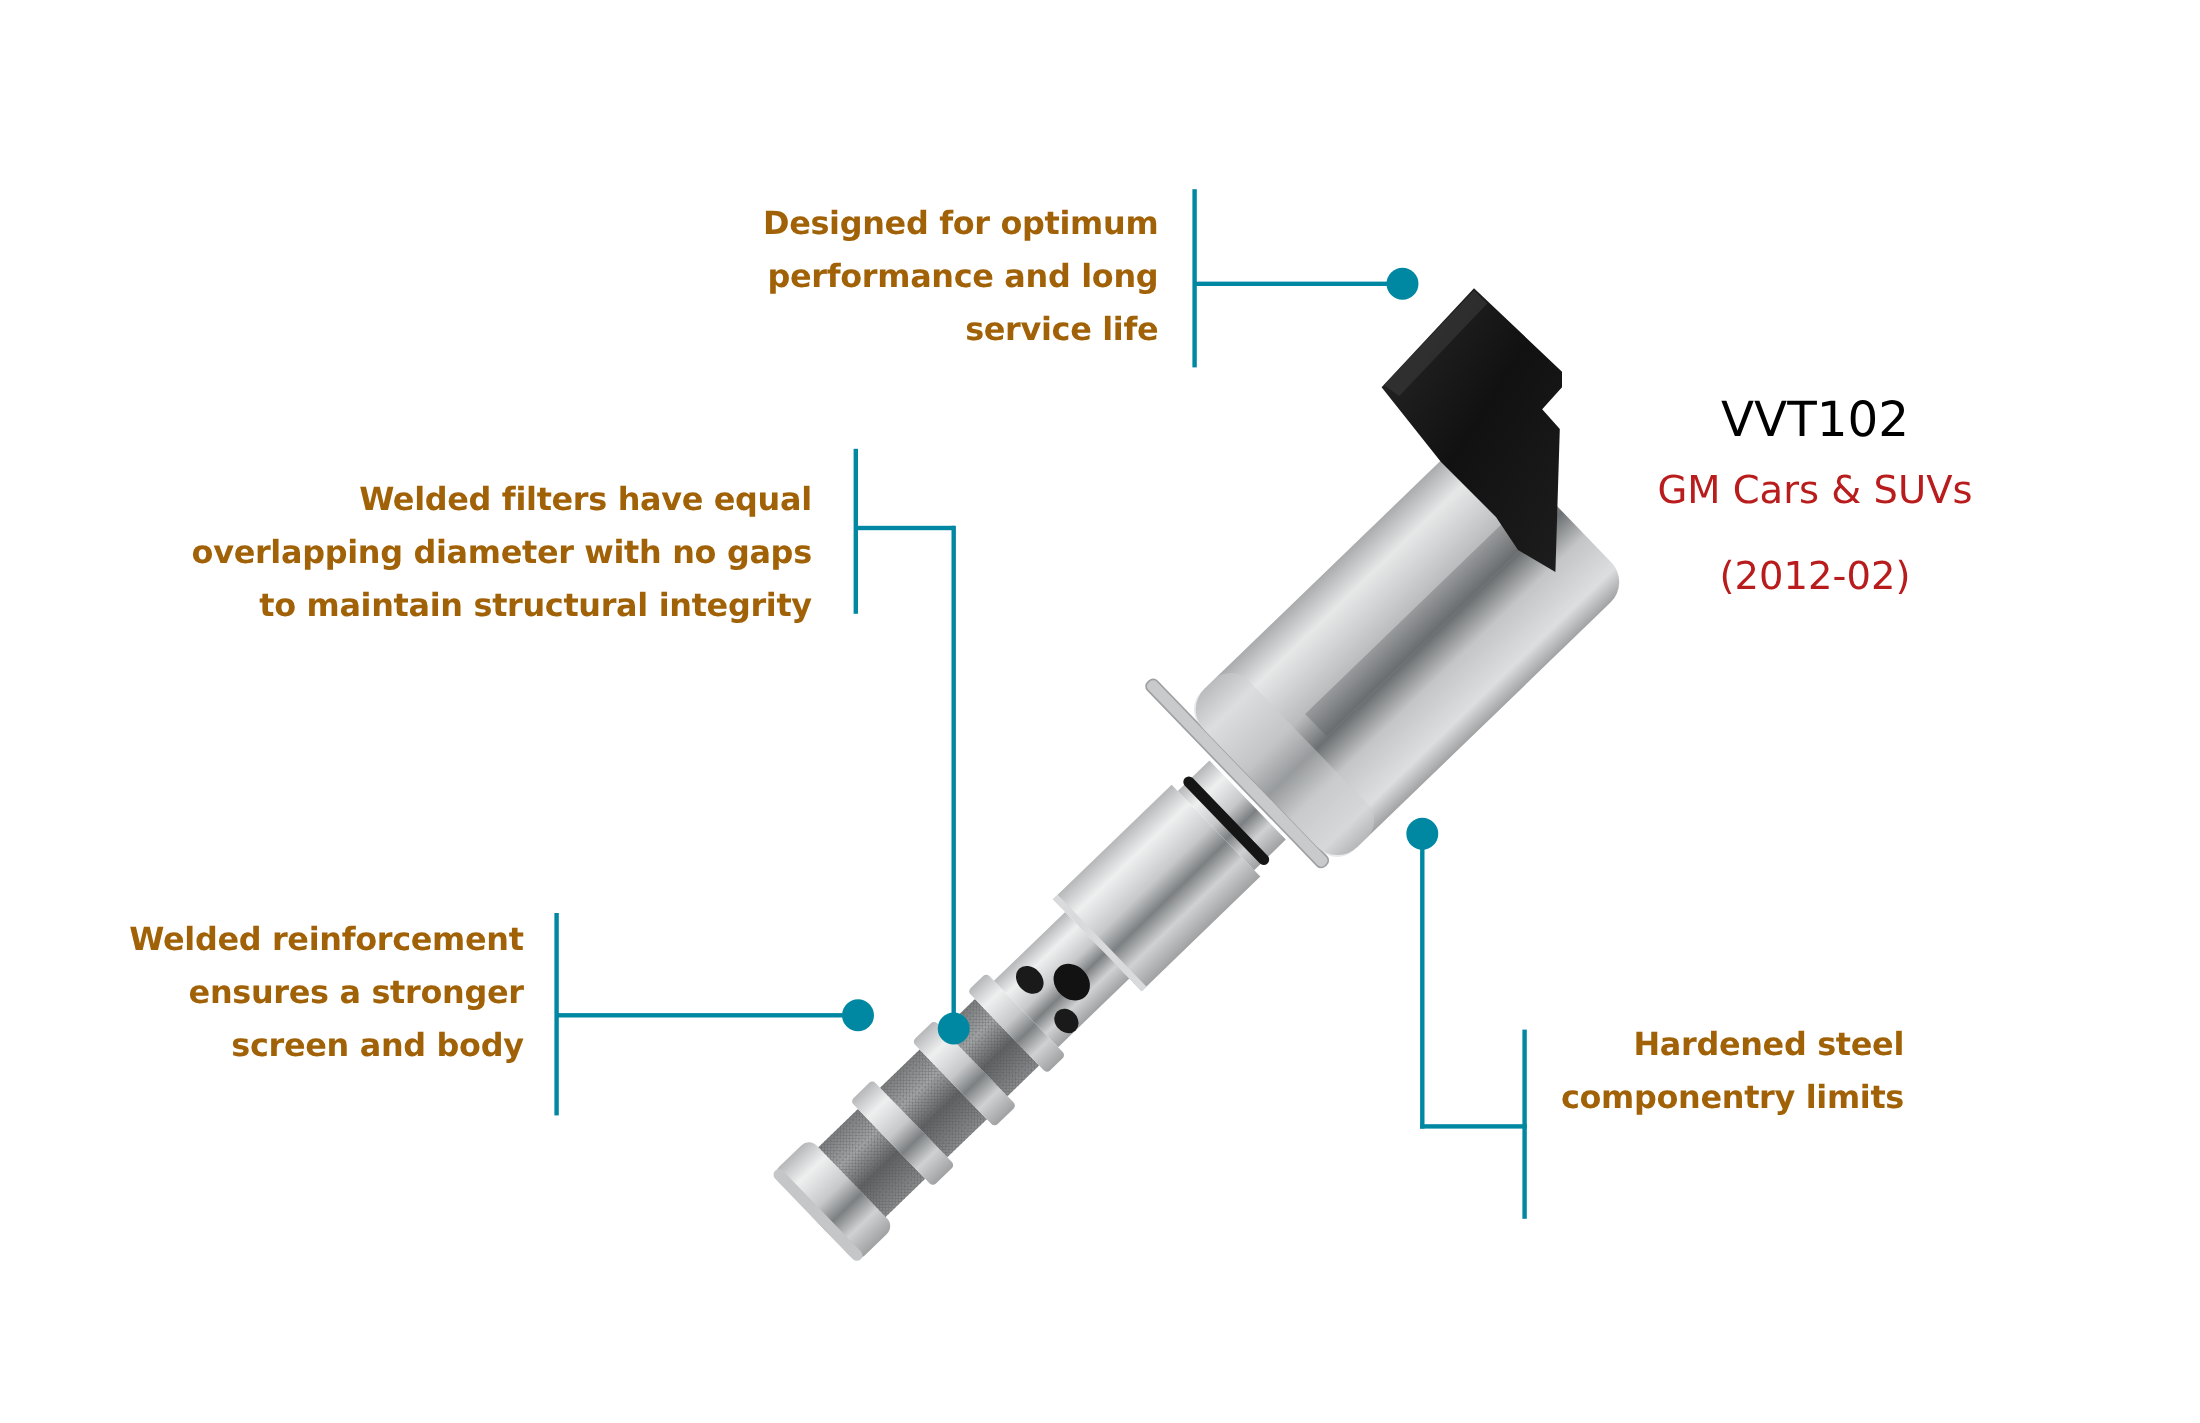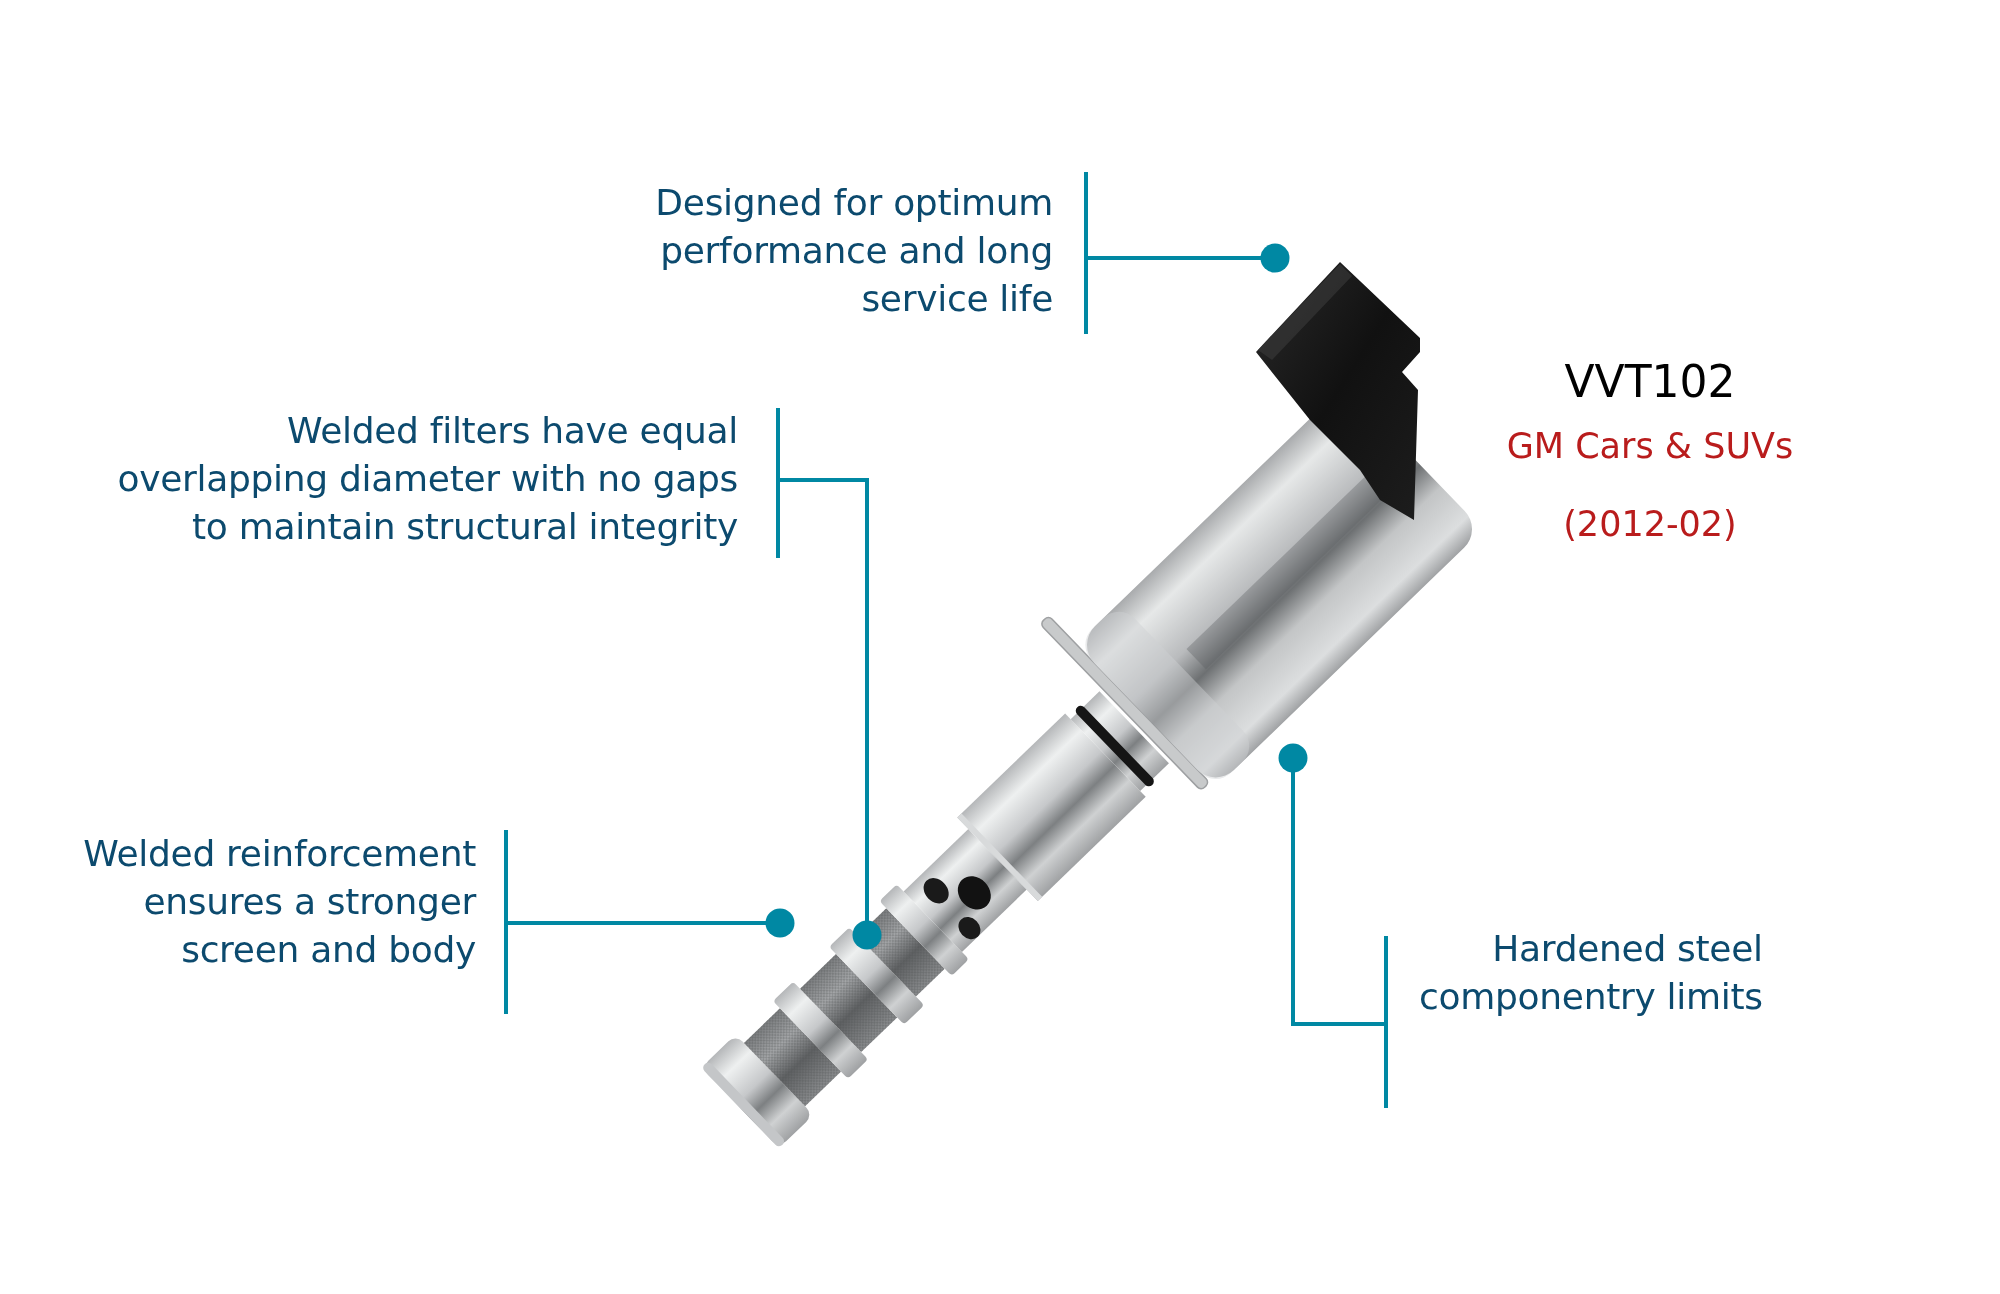--- a/index.html
+++ b/index.html
@@ -1,18 +1,18 @@
 <!DOCTYPE html>
 <html><head>
 <meta charset="utf-8">
 <style>
   html, body { margin: 0; padding: 0; background: #ffffff; }
   body { width: 2000px; height: 1294px; position: relative; overflow: hidden;
          font-family: "DejaVu Sans", "Liberation Sans", sans-serif; color: #000; }
-  .callout-text { position: absolute; font-size: 36px; line-height: 48px; color: #0c4a6e; letter-spacing: -0.3px; }
+  .callout-text { position: absolute; font-size: 29px; line-height: 48px; color: #a16207; letter-spacing: -0.3px; font-weight: bold; }
   .callout-text span { display: block; white-space: nowrap; }
   .right-align { text-align: right; }
   .left-align { text-align: right; }
   .line { position: absolute; background: var(--teal); }
   .dot { position: absolute; width: 29px; height: 29px; border-radius: 50%; background: var(--teal); transform: translate(-50%, -50%); }
   :root { --teal: #0088a3; }
   #product { position: absolute; left: 0; top: 0; width: 2000px; height: 1294px; }
   .title-block { position: absolute; left: 1500px; width: 300px; text-align: center; }
   .part-number { position: absolute; top: 356px; left: 0; width: 100%; font-size: 44px; font-weight: normal; color: #000; line-height: 52px; }
   .app-line { position: absolute; left: 0; width: 100%; font-size: 35px; color: #b91c1c; line-height: 48px; white-space: nowrap; }
@@ -113,21 +113,21 @@
 
 <div class="callout-text right-align" style="right:947px; top:179px;">
   <span>Designed for optimum</span>
   <span>performance and long</span>
   <span>service life</span>
 </div>
 <div class="line" style="left:1084px; top:172px; width:4px; height:162px;"></div>
 <div class="line" style="left:1086px; top:256px; width:187px; height:4px;"></div>
 <div class="dot" style="left:1275px; top:258px;"></div>
 
-<div class="callout-text right-align" style="right:1262px; top:407px;margin-left:39px;">
+<div class="callout-text right-align" style="right:1262px; top:430px;margin-left:39px;">
   <span>Welded filters have equal</span>
   <span>overlapping diameter with no gaps</span>
   <span>to maintain structural integrity</span>
 </div>
 <div class="line" style="left:776px; top:408px; width:4px; height:150px;"></div>
 <div class="line" style="left:778px; top:478px; width:90px; height:4px;"></div>
 <div class="line" style="left:865px; top:478px; width:4px; height:455px;"></div>
 <div class="dot" style="left:867px; top:935px;"></div>
 
 <div class="callout-text right-align" style="right:1524px; top:830px;">

